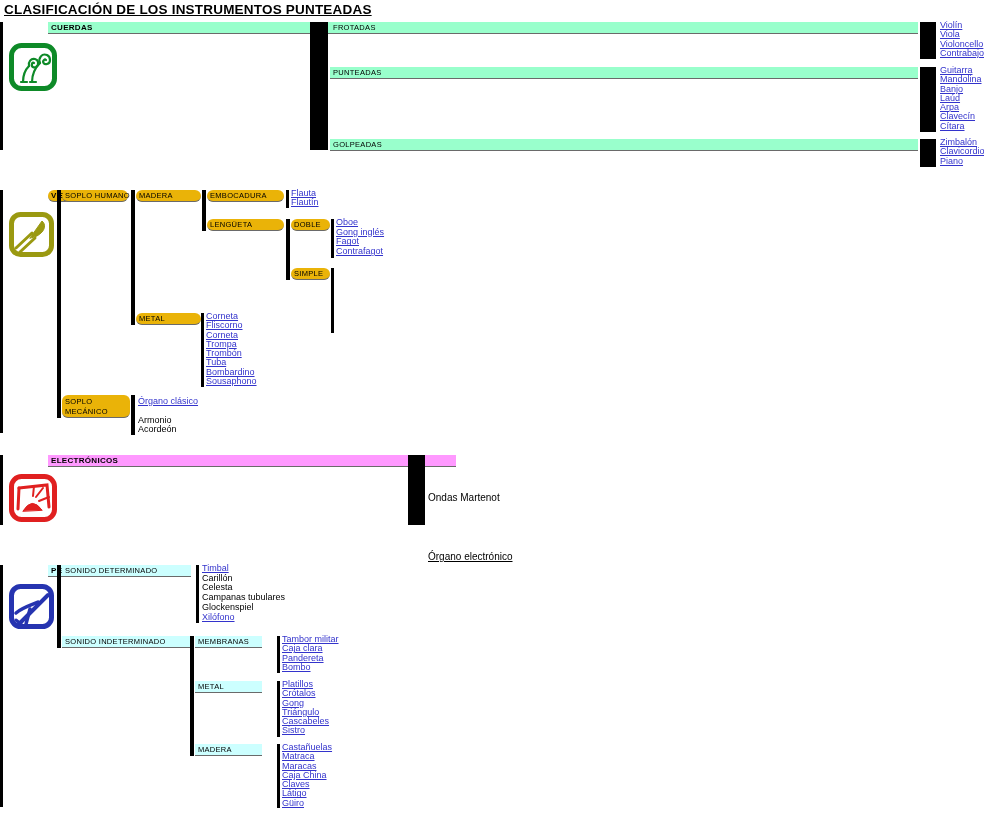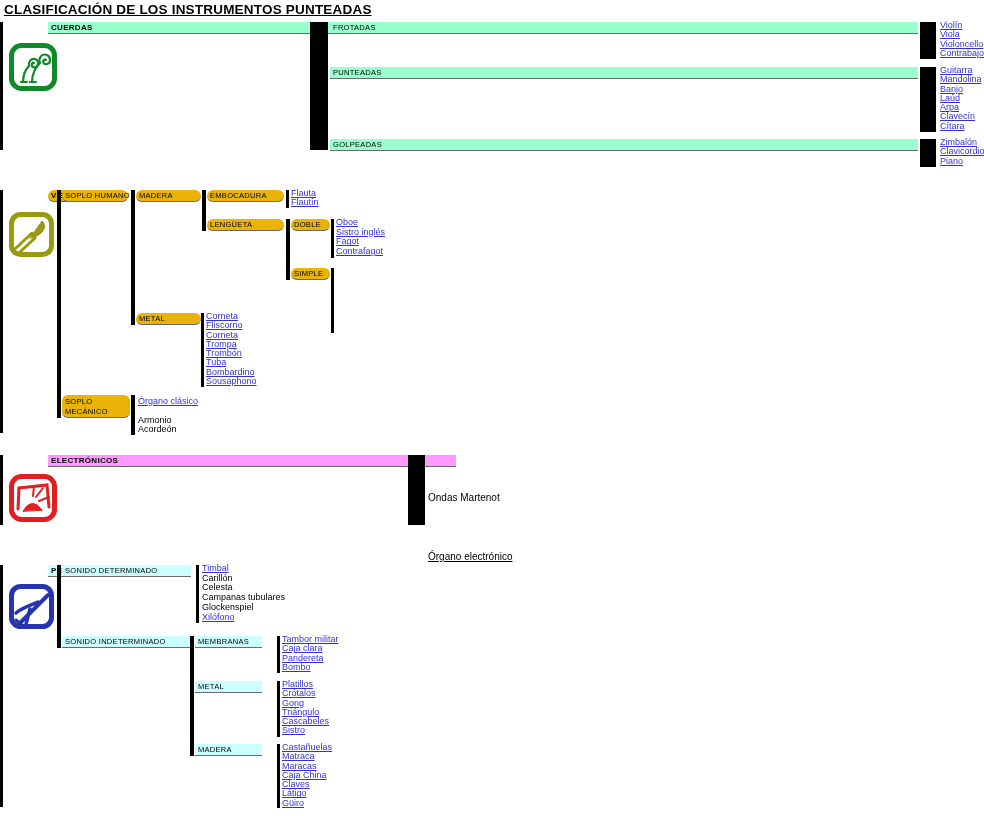--- a/index.html
+++ b/index.html
@@ -99,21 +99,21 @@
     <span class="lk">Flauta</span>
     <span class="lk">Flautín</span>
   </div>
 
   <div class="bar y" style="left:207px;top:219px;width:77px">LENGÜETA</div>
   <div class="blk" style="left:286px;top:219px;width:4px;height:61px"></div>
   <div class="bar y" style="left:291px;top:219px;width:39px">DOBLE</div>
   <div class="blk" style="left:331px;top:219px;width:3px;height:39px"></div>
   <div class="list" style="left:336px;top:218px;line-height:9.7px">
     <span class="lk">Oboe</span>
-    <span class="lk">Sistro inglés</span>
+    <span class="lk">Gong inglés</span>
     <span class="lk">Fagot</span>
     <span class="lk">Contrafagot</span>
   </div>
 
   <div class="bar y" style="left:291px;top:268px;width:39px">SIMPLE</div>
   <div class="blk" style="left:331px;top:268px;width:3px;height:65px"></div>
 
   <div class="bar y" style="left:136px;top:313px;width:65px">METAL</div>
   <div class="blk" style="left:201px;top:313px;width:3px;height:74px"></div>
   <div class="list" style="left:206px;top:312px">

